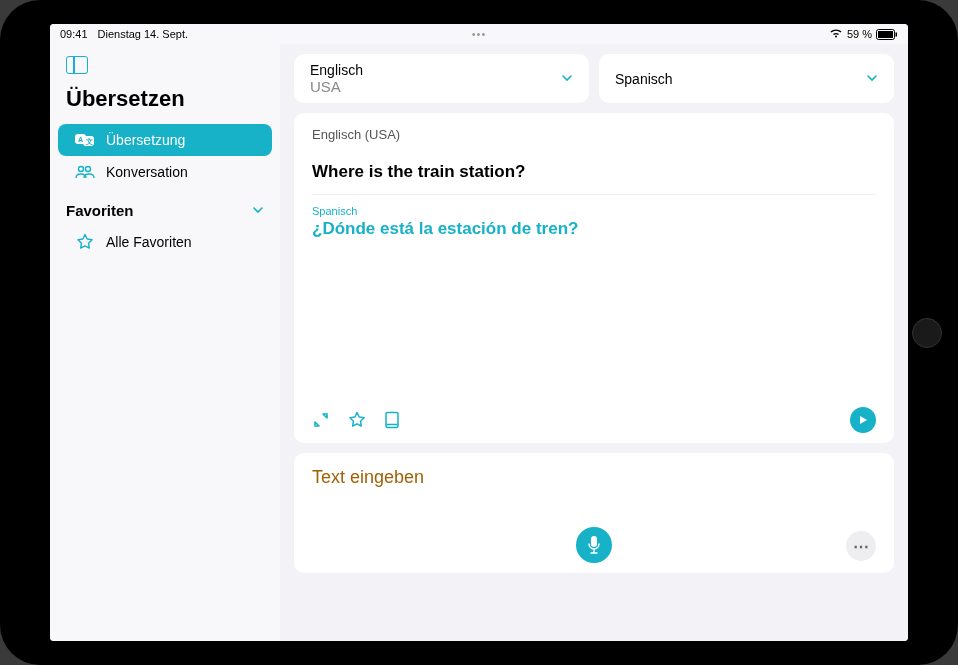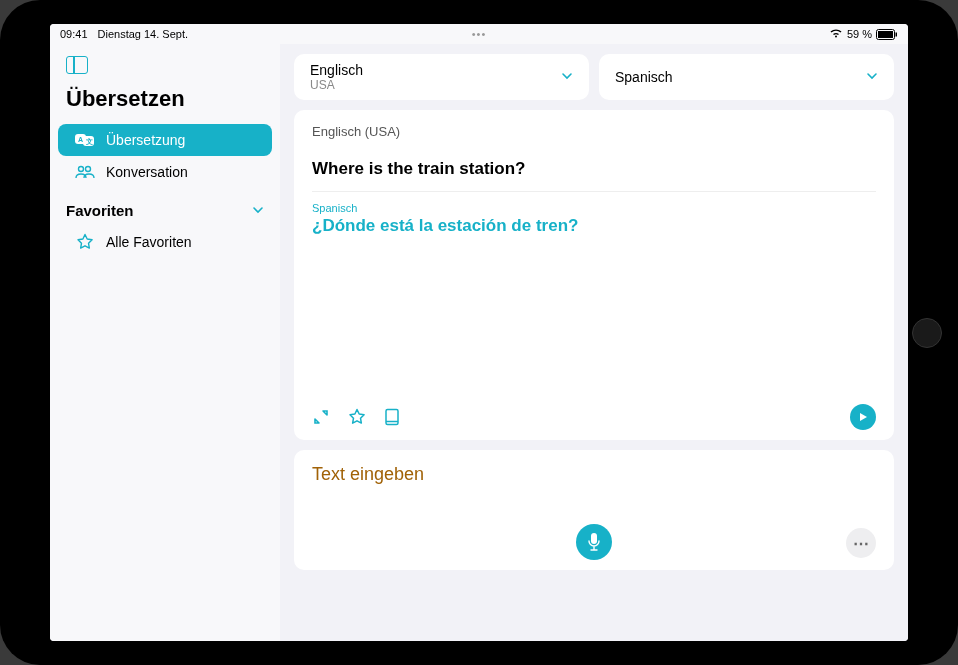--- a/index.html
+++ b/index.html
@@ -22,21 +22,21 @@
     .sidebar-item.active { background: #17b1c8; color: #fff; }
     .sidebar-item .icon { width: 22px; display: flex; justify-content: center; }
     .section-header { display: flex; align-items: center; justify-content: space-between; padding: 14px 16px 6px; font-size: 15px; font-weight: 600; cursor: pointer; }
     .chev-down { color: #17b1c8; }
     .main { flex: 1; background: #f2f2f7; padding: 10px 14px; display: flex; flex-direction: column; gap: 10px; overflow: auto; }
     .main-grab { position: absolute; left: 50%; top: 28px; transform: translateX(-50%); color: #999; font-size: 11px; letter-spacing: 1px; }
     .lang-row { display: flex; gap: 10px; }
     .lang-card { flex: 1; background: #fff; border-radius: 10px; padding: 8px 16px; display: flex; align-items: center; justify-content: space-between; cursor: pointer; }
     .lang-card .lbl { display: flex; flex-direction: column; }
     .lang-card .lbl .main-lang { font-size: 14px; font-weight: 500; }
-    .lang-card .lbl .sub-lang { font-size: 12px; color: #888; }
+    .lang-card .lbl .sub-lang { font-size: 15px; color: #888; }
     .translation-card { background: #fff; border-radius: 10px; padding: 14px 18px 10px; display: flex; flex-direction: column; min-height: 330px; }
     .src-label { font-size: 13px; color: #555; margin-bottom: 20px; }
     .src-text { font-size: 17px; font-weight: 700; }
     .divider { height: 1px; background: #eee; margin: 12px 0 10px; }
     .tgt-label { font-size: 11px; color: #17b1c8; margin-bottom: 2px; }
     .tgt-text { font-size: 17px; font-weight: 700; color: #17b1c8; }
     .card-actions { margin-top: auto; display: flex; align-items: center; gap: 18px; padding-top: 10px; }
     .card-actions .spacer { flex: 1; }
     .action-icon { color: #17b1c8; cursor: pointer; display: flex; align-items: center; justify-content: center; }
     .play-btn { width: 26px; height: 26px; border-radius: 50%; background: #17b1c8; display: flex; align-items: center; justify-content: center; cursor: pointer; }

